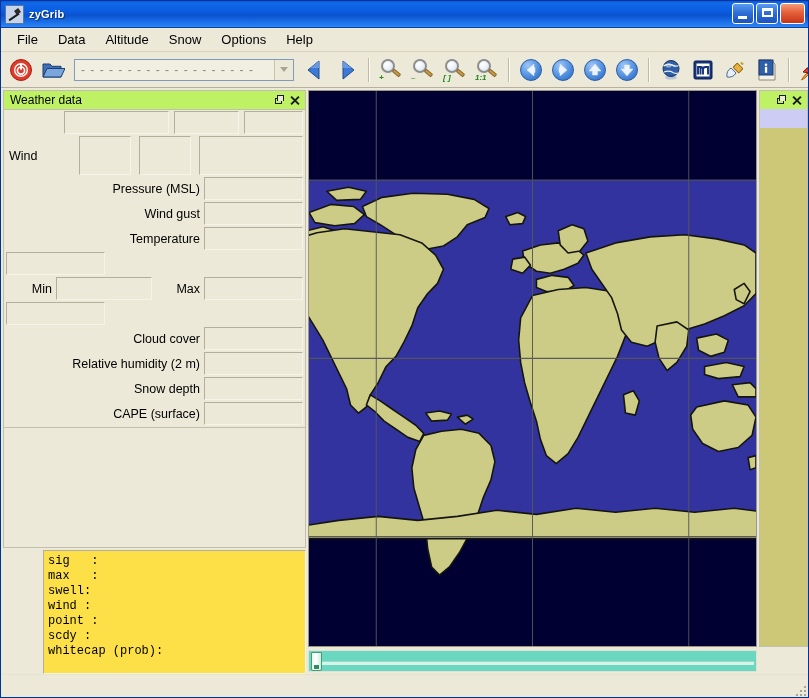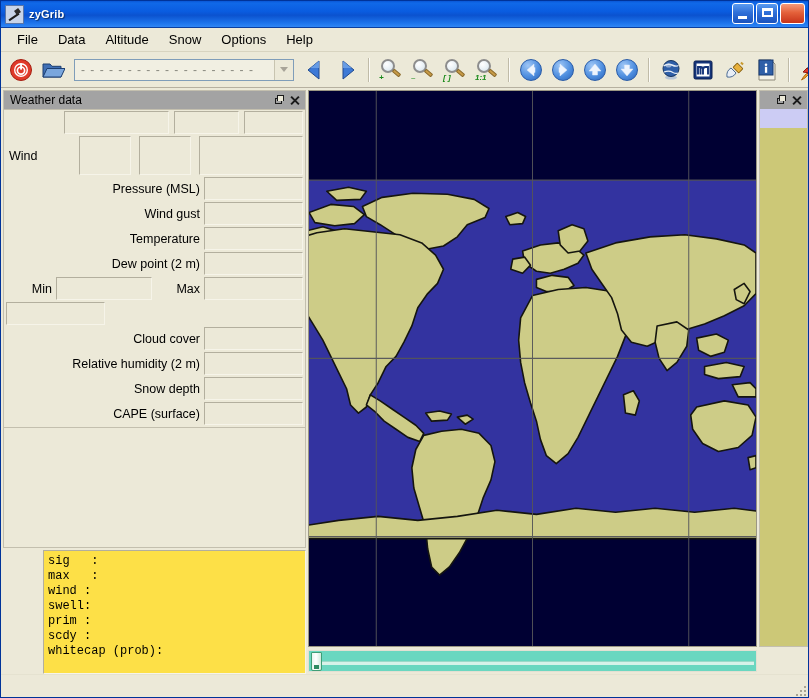--- a/index.html
+++ b/index.html
@@ -171,21 +171,21 @@
 
   
   #left-dock {
     width: 303px; flex: 0 0 303px;
     display: flex; flex-direction: column;
     overflow: hidden;
     background: #ece9d8;
   }
   .dock-title {
     height: 19px; flex: 0 0 19px;
-    background: #a3a3a3;
+    background: #bef264;
     border: 1px solid #c3bfae;
     border-bottom: none;
     display: flex; align-items: center;
     padding: 0 3px 0 6px;
     box-sizing: border-box;
   }
   .dock-title .t {
     font-size: 12px; color: #000; flex: 1 1 auto;
   }
   .dockbtn {
@@ -611,21 +611,20 @@
             <div class="cell-label" style="flex:1 1 auto">Wind gust</div>
             <div class="field" style="width:99px"></div>
           </div>
 
           <div class="row">
             <div class="cell-label" style="flex:1 1 auto">Temperature</div>
             <div class="field" style="width:99px"></div>
           </div>
 
           <div class="row">
-            <div class="cell-label" style="flex:1 1 auto">Dew point (2 m)</div>
             <div class="field" style="width:99px"></div>
           </div>
 
           <div class="row">
             <div class="cell-label" style="width:50px">Min</div>
             <div class="field" style="width:96px"></div>
             <div class="cell-label" style="flex:1 1 auto">Max</div>
             <div class="field" style="width:99px"></div>
           </div>
 
@@ -653,23 +652,23 @@
             <div class="cell-label" style="flex:1 1 auto">CAPE (surface)</div>
             <div class="field" style="width:99px"></div>
           </div>
         </div>
 
         <div id="spacer-zone"></div>
 
         <div id="text-block">
           <div class="ln">sig   :</div>
           <div class="ln">max   :</div>
+          <div class="ln">swell:</div>
           <div class="ln">wind :</div>
-          <div class="ln">swell:</div>
-          <div class="ln">prim :</div>
+          <div class="ln">point :</div>
           <div class="ln">scdy :</div>
           <div class="ln">whitecap (prob):</div>
         </div>
       </div>
 
       <div id="right-side">
 
         <div id="map-row">
 
           <div id="map-wrap">

